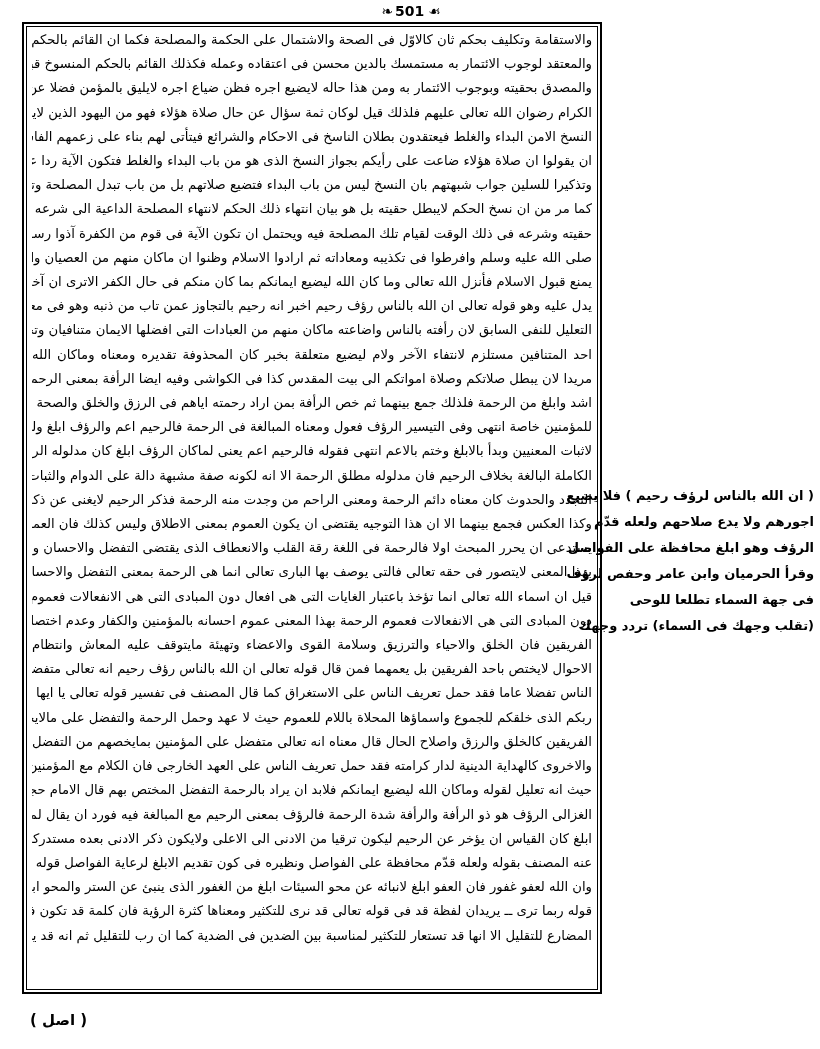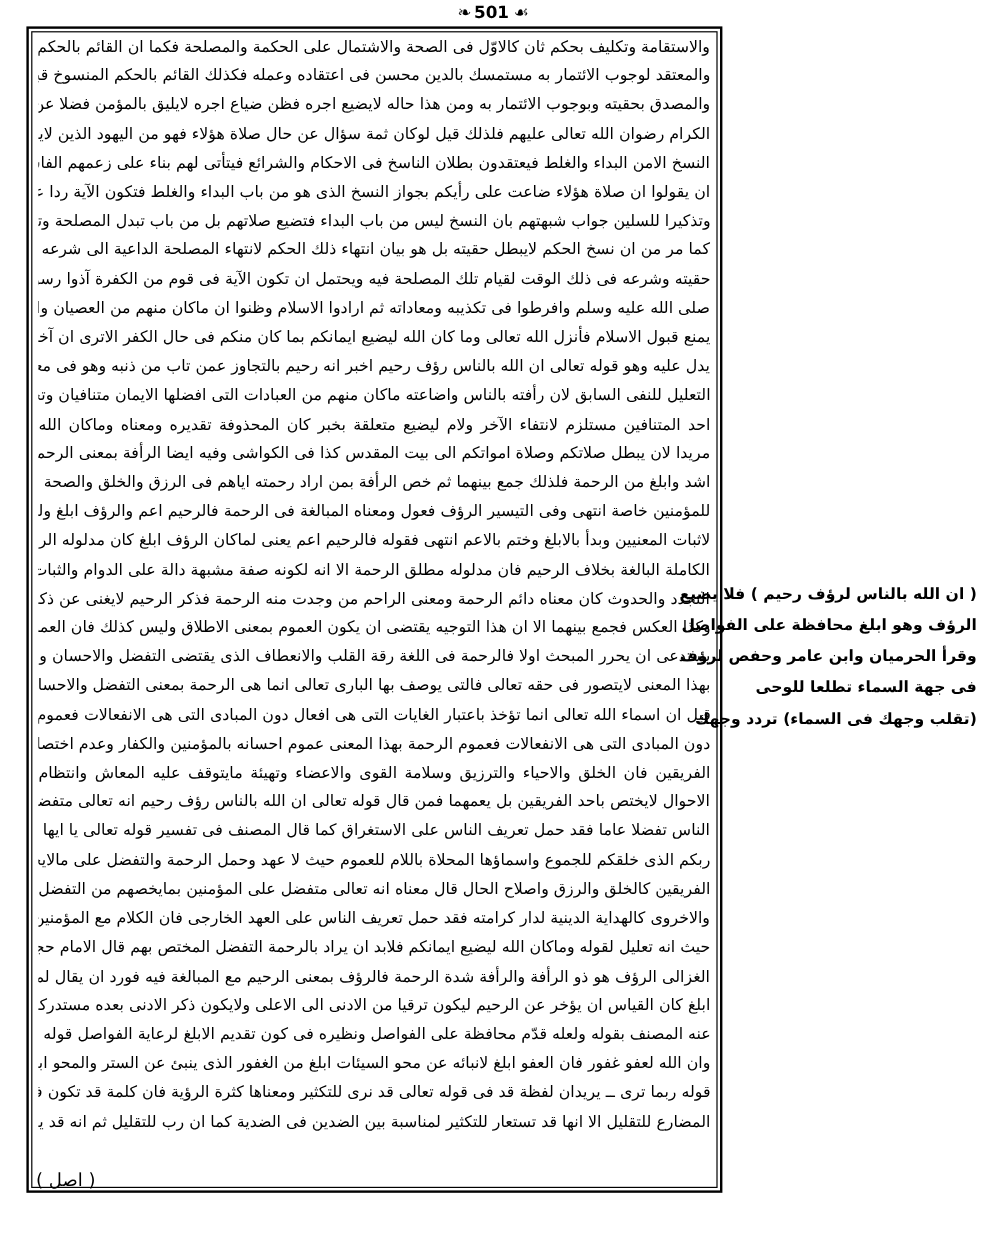--- a/index.html
+++ b/index.html
@@ -14,21 +14,21 @@
   .main-frame::before { content: ""; position: absolute; top: 2px; right: 2px; bottom: 2px; left: 2px;
                 border: 1px solid #000; pointer-events: none; }
   .main-text { direction: rtl; text-align: justify; text-align-last: justify;
                font-family: "DejaVu Sans", sans-serif; font-size: 13.2px; line-height: 24.2px; margin: 0; }
   .main-text .line { display: block; white-space: nowrap; overflow: hidden; }
   .main-text .line.last { text-align-last: right; }
   .margin-note { position: absolute; top: 483px; left: 608px; width: 206px; direction: rtl;
                  text-align: right; font-family: "DejaVu Sans", sans-serif; font-size: 13px;
                  line-height: 26px; font-weight: bold; }
   .margin-note .line { display: block; white-space: nowrap; }
-  .footer-tag { position: absolute; top: 974px; left: 30px; font-size: 15px; font-weight: normal; direction: rtl; }
+  .footer-tag { position: absolute; top: 1011px; left: 30px; font-size: 15px; font-weight: bold; direction: rtl; }
 </style>
 </head>
 <body>
 
 <div class="page-header">
   <span class="orn">❧</span>
   <span>501</span>
   <span class="orn">☙</span>
 </div>
 
@@ -70,19 +70,20 @@
       <span class="line">ابلغ كان القياس ان يؤخر عن الرحيم ليكون ترقيا من الادنى الى الاعلى ولايكون ذكر الادنى بعده مستدركا فاجاب</span>
       <span class="line">عنه المصنف بقوله ولعله قدّم محافظة على الفواصل ونظيره فى كون تقديم الابلغ لرعاية الفواصل قوله تعالى</span>
       <span class="line">وان الله لعفو غفور فان العفو ابلغ لانبائه عن محو السيئات ابلغ من الغفور الذى ينبئ عن الستر والمحو ابلغ من الستر</span>
       <span class="line">قوله ربما ترى ــ يريدان لفظة قد فى قوله تعالى قد نرى للتكثير ومعناها كثرة الرؤية فان كلمة قد تكون فى</span>
       <span class="line last">المضارع للتقليل الا انها قد تستعار للتكثير لمناسبة بين الضدين فى الضدية كما ان رب للتقليل ثم انه قد يستعمل فى ضد</span>
     </div>
 </div>
 
 <div class="margin-note" id="margin-note">
     <span class="line">( ان الله بالناس لرؤف رحيم ) فلا يضيع</span>
+    <span class="line">اجورهم ولا يدع صلاحهم ولعله قدّم</span>
     <span class="line">الرؤف وهو ابلغ محافظة على الفواصل</span>
     <span class="line">وقرأ الحرميان وابن عامر وحفص لرؤف</span>
     <span class="line">فى جهة السماء تطلعا للوحى</span>
     <span class="line">(تقلب وجهك فى السماء) تردد وجهك</span>
   </div>
 
 <div class="footer-tag">( اصل )</div>
 
 </body></html>

